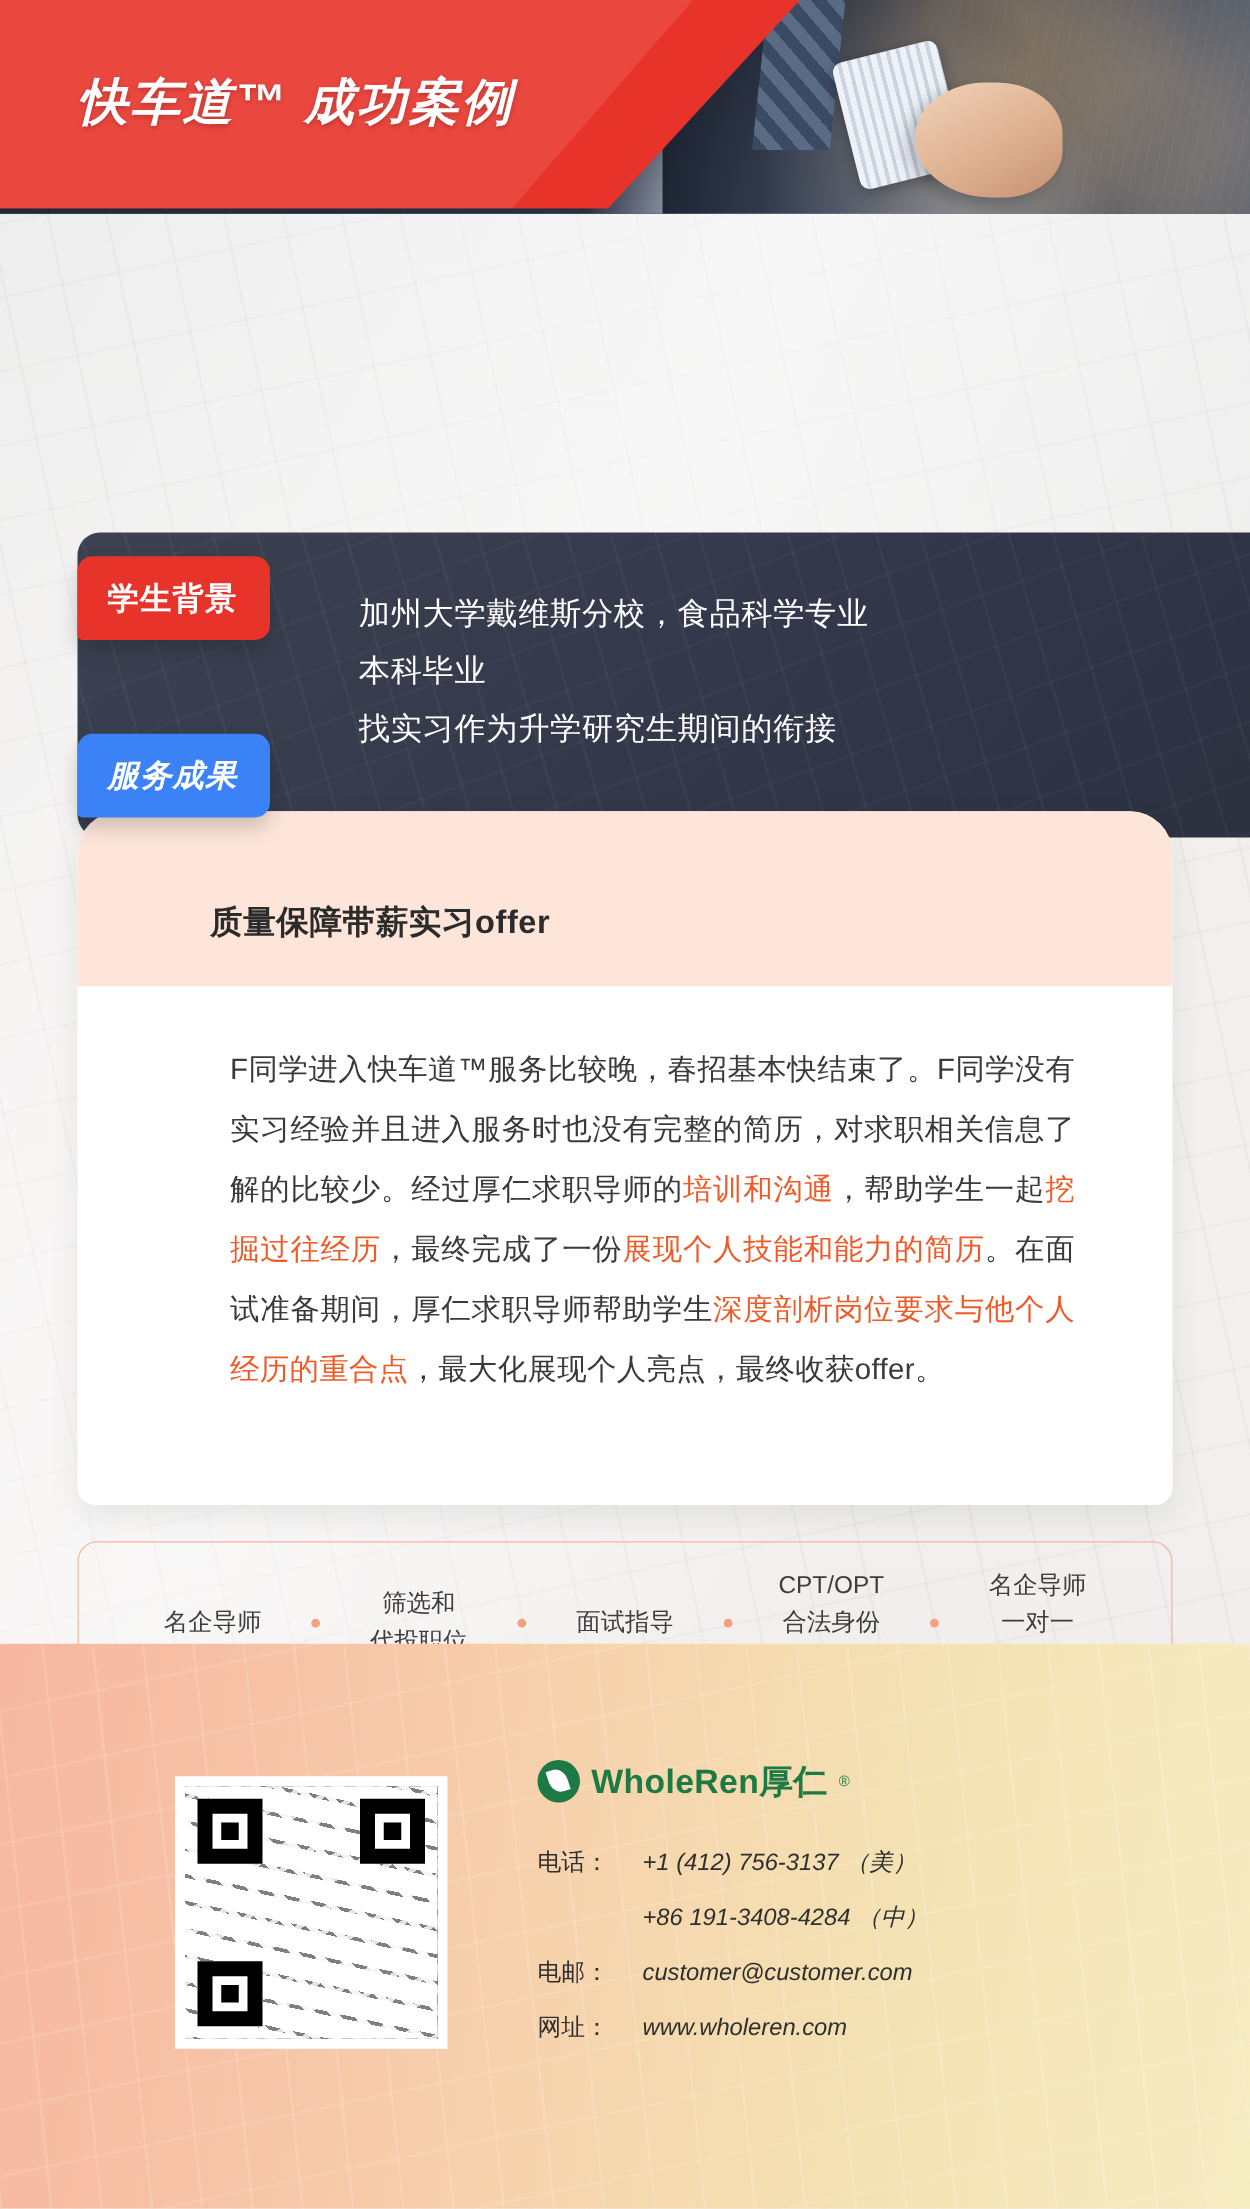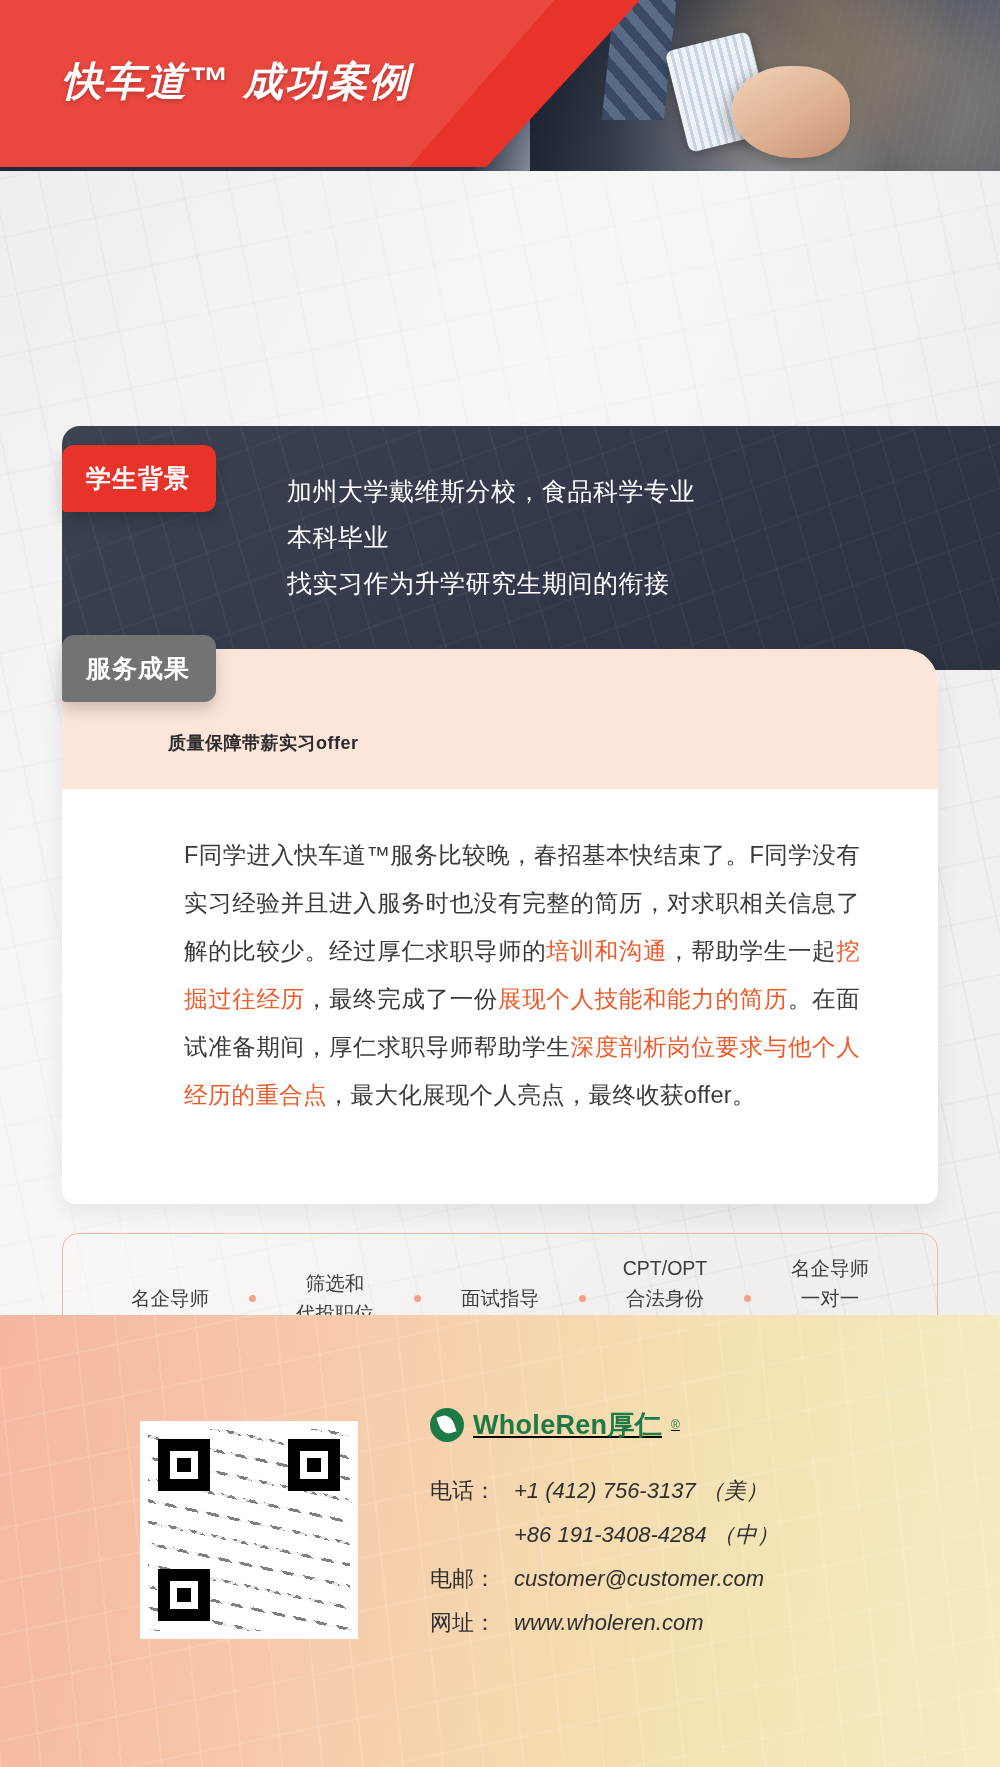--- a/index.html
+++ b/index.html
@@ -148,21 +148,21 @@
     z-index: 6;
     color: #ffffff;
     font-size: 25px;
     font-weight: bold;
     letter-spacing: 1px;
     padding: 17px 26px 17px 24px;
     border-radius: 12px 12px 12px 4px;
     box-shadow: 0 8px 16px rgba(0,0,0,.18);
   }
   .tag-red   { left: 62px; top: 248px;  background: #e8332a; margin-top: 26px; }
-  .tag-peach { left: 62px; top: 464px;  background: #737373; }
+  .tag-peach { left: 62px; top: 416px;  background: #3b82f6; font-style: italic; }
 
   
   .result-card {
     position: absolute;
     left: 62px; top: 478px;
     width: 876px;
     height: 555px;
     border-radius: 34px 34px 14px 14px;
     background: #ffffff;
     box-shadow: 0 10px 26px rgba(0,0,0,.07);
@@ -171,21 +171,21 @@
   .result-top {
     height: 140px;
     background: #fde5da;
     border-radius: 34px 34px 0 0;
     display: flex;
     align-items: flex-end;
     padding: 0 0 34px 106px;
   }
   .result-top-title {
     color: #2b2b2b;
-    font-size: 18px;
+    font-size: 26px;
     font-weight: bold;
     letter-spacing: .5px;
   }
   .result-body {
     padding: 42px 78px 0 122px;
     font-size: 23.5px;
     line-height: 48px;
     color: #3a3a3a;
     letter-spacing: .3px;
     text-align: justify;
@@ -294,21 +294,20 @@
   .footer-info {
     position: absolute;
     left: 430px; top: 92px;
     z-index: 3;
   }
   .brand {
     display: flex;
     align-items: center;
     gap: 9px;
     margin-bottom: 26px;
-    text-decoration: underline;
   }
   .brand-mark {
     width: 34px; height: 34px;
     border-radius: 50%;
     background: #1e7a45;
     position: relative;
   }
   .brand-mark::after {
     content: "";
     position: absolute;
@@ -324,21 +323,21 @@
     font-weight: bold;
     letter-spacing: .3px;
   }
   .brand-reg {
     font-size: 12px;
     vertical-align: super;
     color: #1e7a45;
   }
   .info-row {
     display: flex;
-    font-size: 22px;
+    font-size: 19px;
     line-height: 44px;
     color: #2f2f2f;
   }
   .info-label { width: 84px; flex: 0 0 84px; }
   .info-value { white-space: pre; font-style: italic; }
   .info-row.indent .info-label { visibility: hidden; }
 </style>
 </head>
 <body>
 

